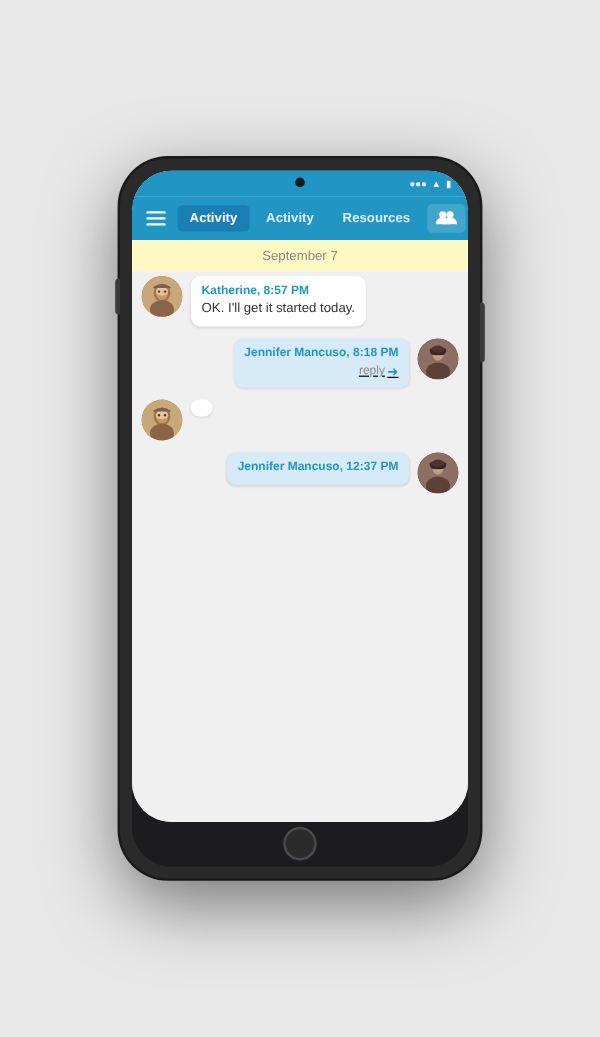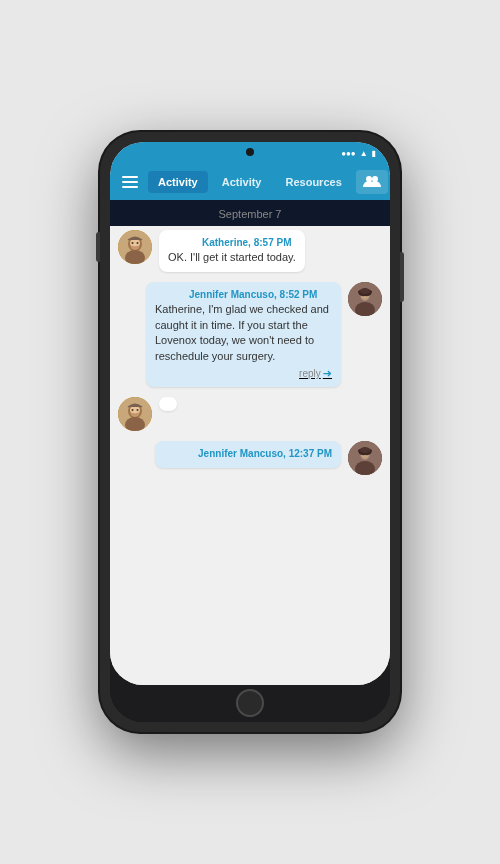--- a/index.html
+++ b/index.html
@@ -162,21 +162,21 @@
       color: white;
       font-size: 13px;
     }
 
     
     .date-separator {
       text-align: center;
       color: #888;
       font-size: 11px;
       padding: 8px 0 6px;
-      background: #0f172a;
+      background: #fef9c3;
     }
 
     
     .messages-area {
       flex: 1;
       overflow-y: auto;
       padding: 4px 8px 10px;
       background: #f0f0f0;
       display: flex;
       flex-direction: column;
@@ -230,21 +230,20 @@
 
     .bubble.outgoing-bubble {
       background: #d6eaf8;
     }
 
     .bubble-sender {
       font-size: 10px;
       font-weight: 600;
       color: #2196c4;
       margin-bottom: 2px;
-      margin-left: 34px;
     }
 
     .bubble-text {
       font-size: 11px;
       color: #333;
       line-height: 1.4;
     }
 
     .reply-area {
       display: flex;
@@ -377,22 +376,21 @@
               <ellipse cx="17" cy="13" rx="4" ry="5" fill="#c4a882"></ellipse>
               <circle cx="14.5" cy="13" r="0.9" fill="#3e2723"></circle>
               <circle cx="19.5" cy="13" r="0.9" fill="#3e2723"></circle>
               <path d="M14 16 Q17 17.5 20 16" stroke="#c4896a" stroke-width="0.7" fill="none"></path>
               <path d="M10 9 Q17 4 24 9 Q24 15 17 14 Q10 15 10 9" fill="#3e2723"></path>
               <ellipse cx="17" cy="9" rx="5" ry="3" fill="#4e342e"></ellipse>
             </svg>
           </div>
           <div class="bubble-wrapper outgoing-wrapper">
             <div class="bubble outgoing-bubble">
-              <div class="bubble-sender">Jennifer Mancuso, 8:52 PM</div>
-              <div class="bubble-text">Katherine, I'm glad we checked and caught it in time. If you start the Lovenox today, we won't need to reschedule your surgery.</div>
+              <div class="bubble-sender">Jennifer Mancuso, 8:18 PM</div>
               <div class="reply-area">
                 <button class="reply-btn">
                   <span>reply</span>
                   <span class="reply-arrow">➜</span>
                 </button>
               </div>
             </div>
           </div>
         </div>
 

